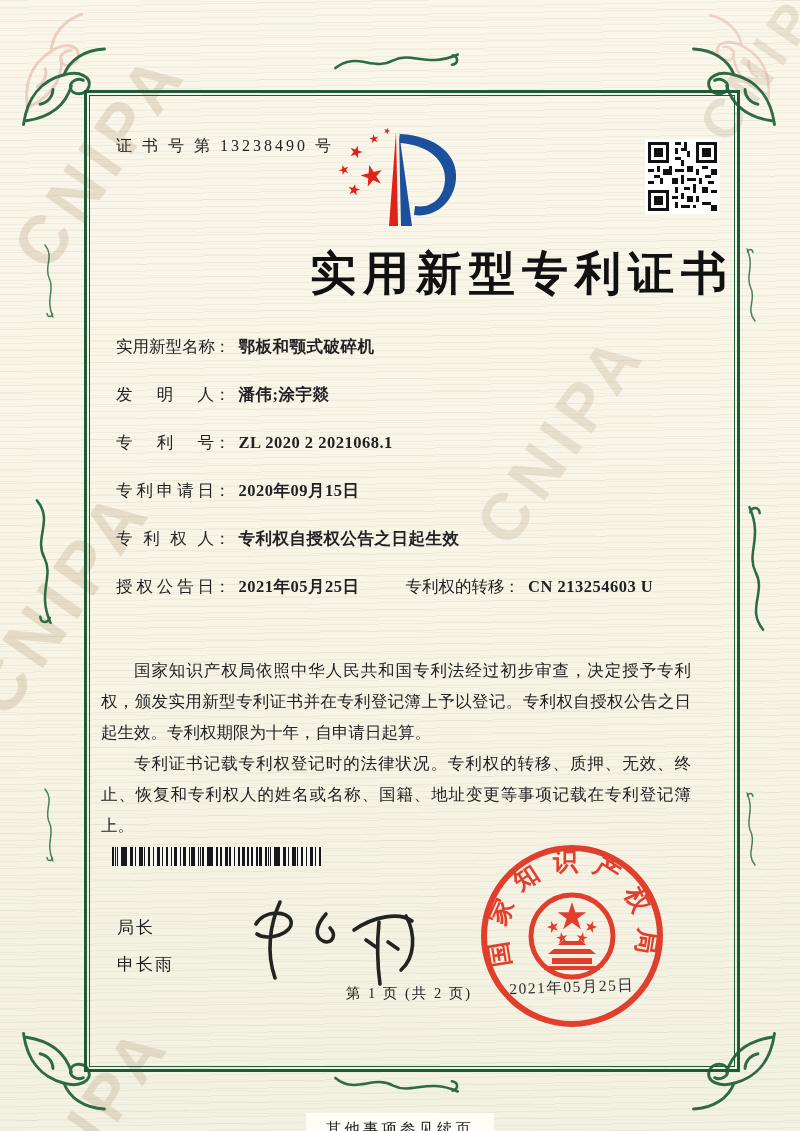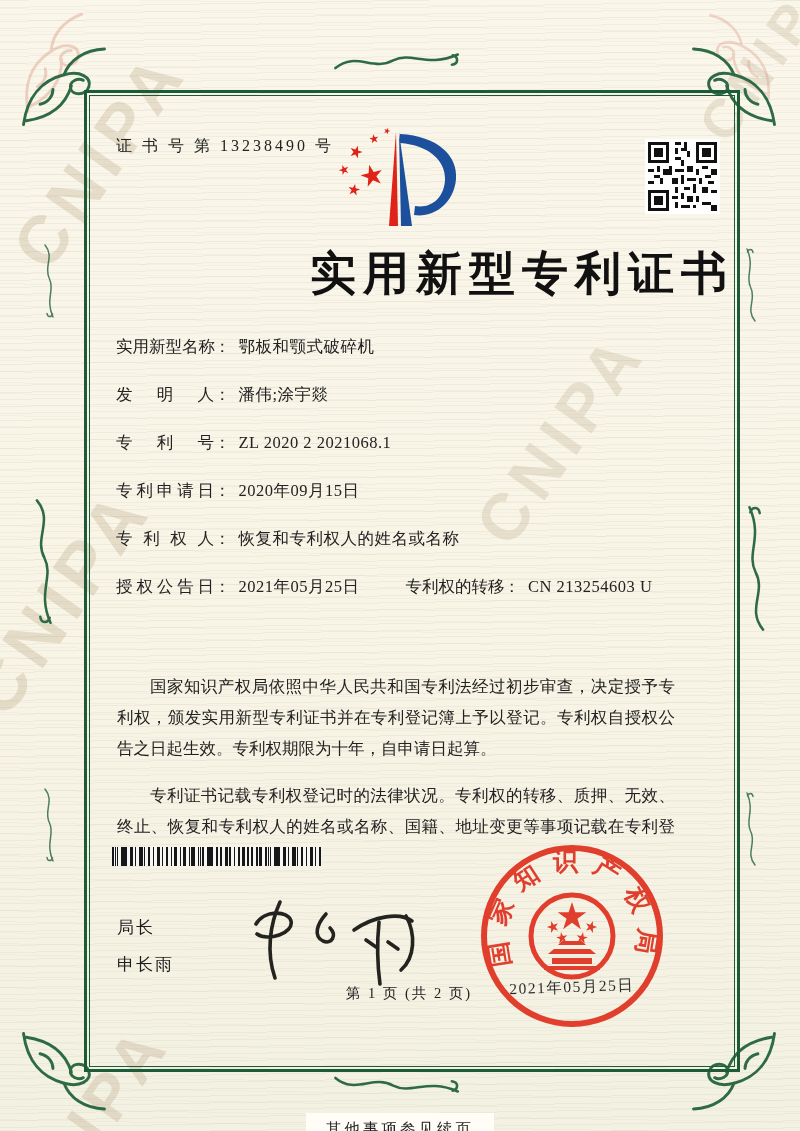--- a/index.html
+++ b/index.html
@@ -31,26 +31,26 @@
   .qr{position:absolute;left:645px;top:139px;}
 
   .title{position:absolute;left:84px;top:243px;width:650px;text-align:right;
          font-size:46px;font-weight:bold;letter-spacing:7px;color:#111;}
 
   .fields{position:absolute;left:116px;top:336px;width:580px;font-size:16.5px;}
   .frow{height:48px;line-height:22px;white-space:nowrap;}
   .f-label{display:inline-block;width:98px;text-align:justify;text-align-last:justify;
            text-justify:inter-character;vertical-align:top;color:#222;}
   .f-colon{display:inline-block;margin-right:8px;color:#222;}
-  .f-value{color:#222;letter-spacing:0.5px;}
+  .f-value{color:#222;letter-spacing:0.5px;font-weight:bold;}
   .pair2{margin-left:46px;}
 
   .paras{position:absolute;left:101px;top:655px;width:590px;font-size:16.5px;
          line-height:31px;text-align:justify;color:#222;}
-  .paras p{margin:16px;text-indent:2em;}
+  .paras p{margin:0;text-indent:2em;}
 
   .barcode{position:absolute;left:112px;top:847px;width:210px;height:19px;
     background:
       repeating-linear-gradient(90deg,#17171a 0 2px,rgba(0,0,0,0) 2px 5px,#17171a 5px 6px,rgba(0,0,0,0) 6px 9px),
       repeating-linear-gradient(90deg,rgba(0,0,0,0) 0 3px,#17171a 3px 4px,rgba(0,0,0,0) 4px 11px,#17171a 11px 14px,rgba(0,0,0,0) 14px 17px),
       #f6f6f2;}
 
   .dirblock{position:absolute;left:117px;top:916px;font-size:17px;color:#1d1d1d;
             font-family:"Liberation Sans","DejaVu Sans",sans-serif;}
   .dirblock div{margin-bottom:14px;letter-spacing:2px;}
@@ -217,21 +217,21 @@
     <div class="frow">
       <span class="f-label">发明人</span><span class="f-colon">：</span><span class="f-value">潘伟;涂宇燚</span>
     </div>
     <div class="frow">
       <span class="f-label">专利号</span><span class="f-colon">：</span><span class="f-value">ZL 2020 2 2021068.1</span>
     </div>
     <div class="frow">
       <span class="f-label">专利申请日</span><span class="f-colon">：</span><span class="f-value">2020年09月15日</span>
     </div>
     <div class="frow">
-      <span class="f-label">专利权人</span><span class="f-colon">：</span><span class="f-value">恢复和专利权人的姓名或名称</span>
+      <span class="f-label">专利权人</span><span class="f-colon">：</span><span class="f-value">专利权自授权公告之日起生效</span>
     </div>
     <div class="frow">
       <span class="f-label">授权公告日</span><span class="f-colon">：</span><span class="f-value">2021年05月25日</span><span class="f-label pair2">专利权的转移</span><span class="f-colon">：</span><span class="f-value">CN 213254603 U</span>
     </div>
   </div>
 
   <div class="paras">
     <p>国家知识产权局依照中华人民共和国专利法经过初步审查，决定授予专利权，颁发实用新型专利证书并在专利登记簿上予以登记。专利权自授权公告之日起生效。专利权期限为十年，自申请日起算。</p>
     <p>专利证书记载专利权登记时的法律状况。专利权的转移、质押、无效、终止、恢复和专利权人的姓名或名称、国籍、地址变更等事项记载在专利登记簿上。</p>
   </div>

